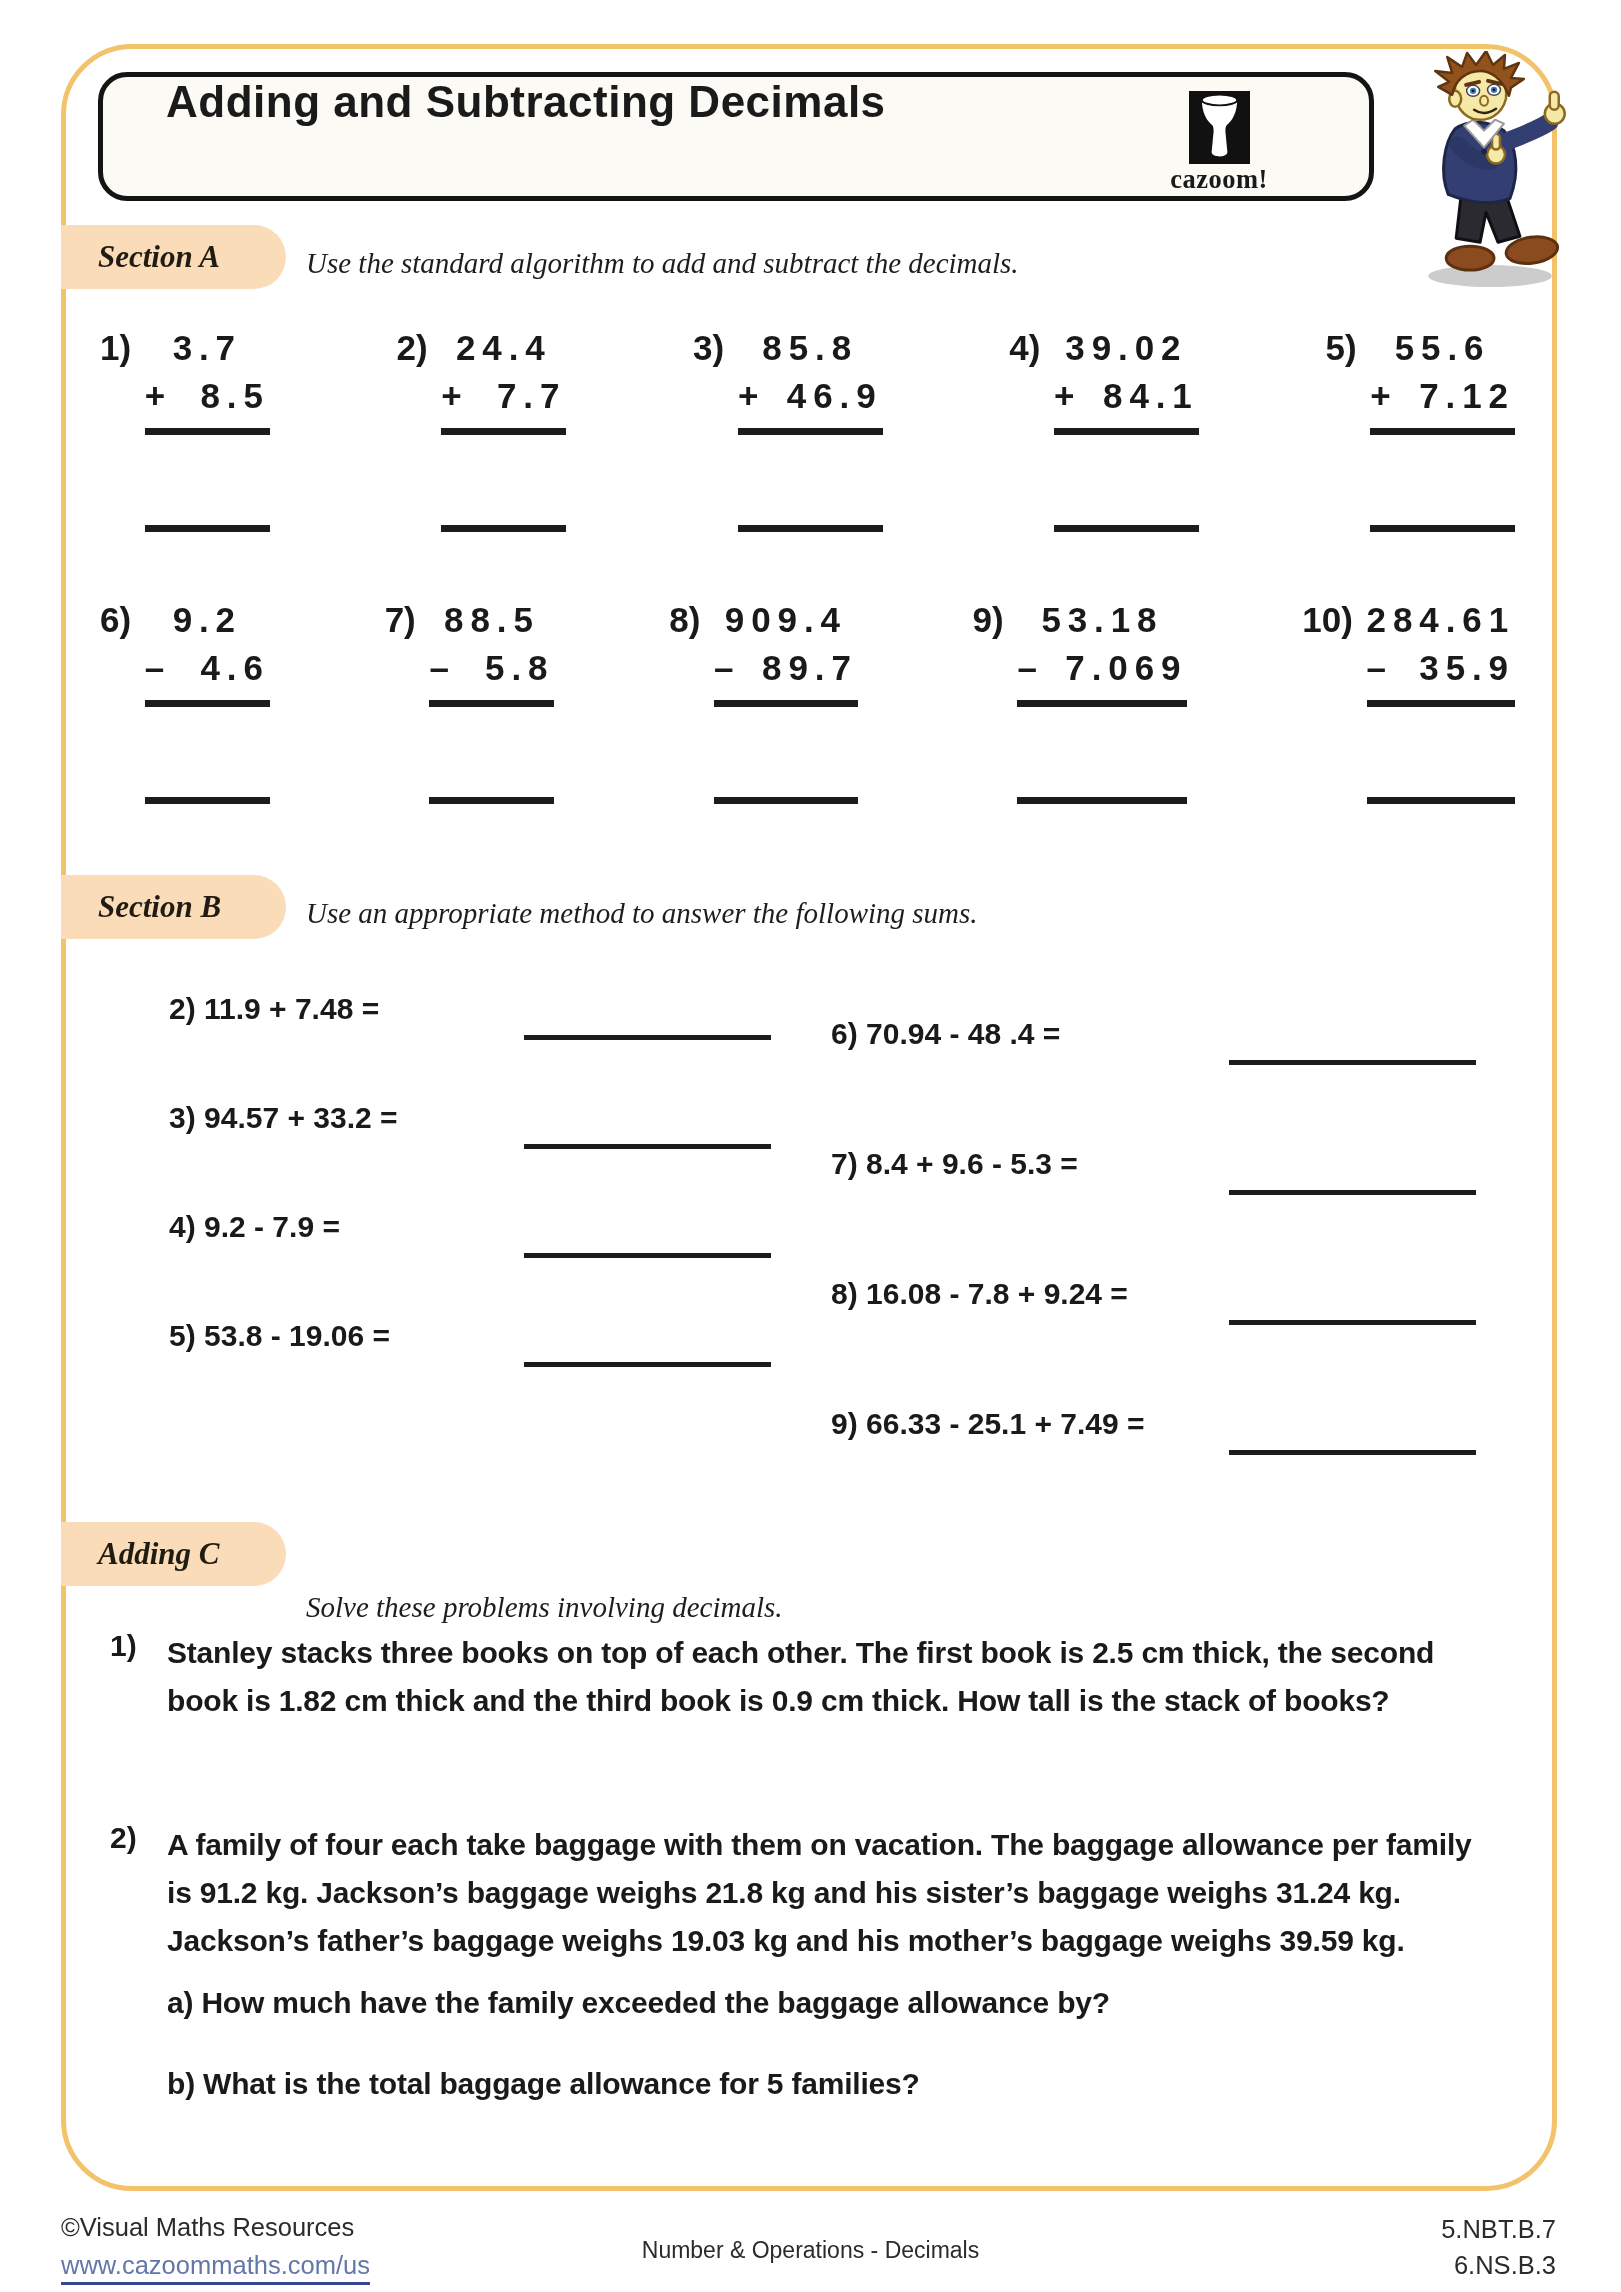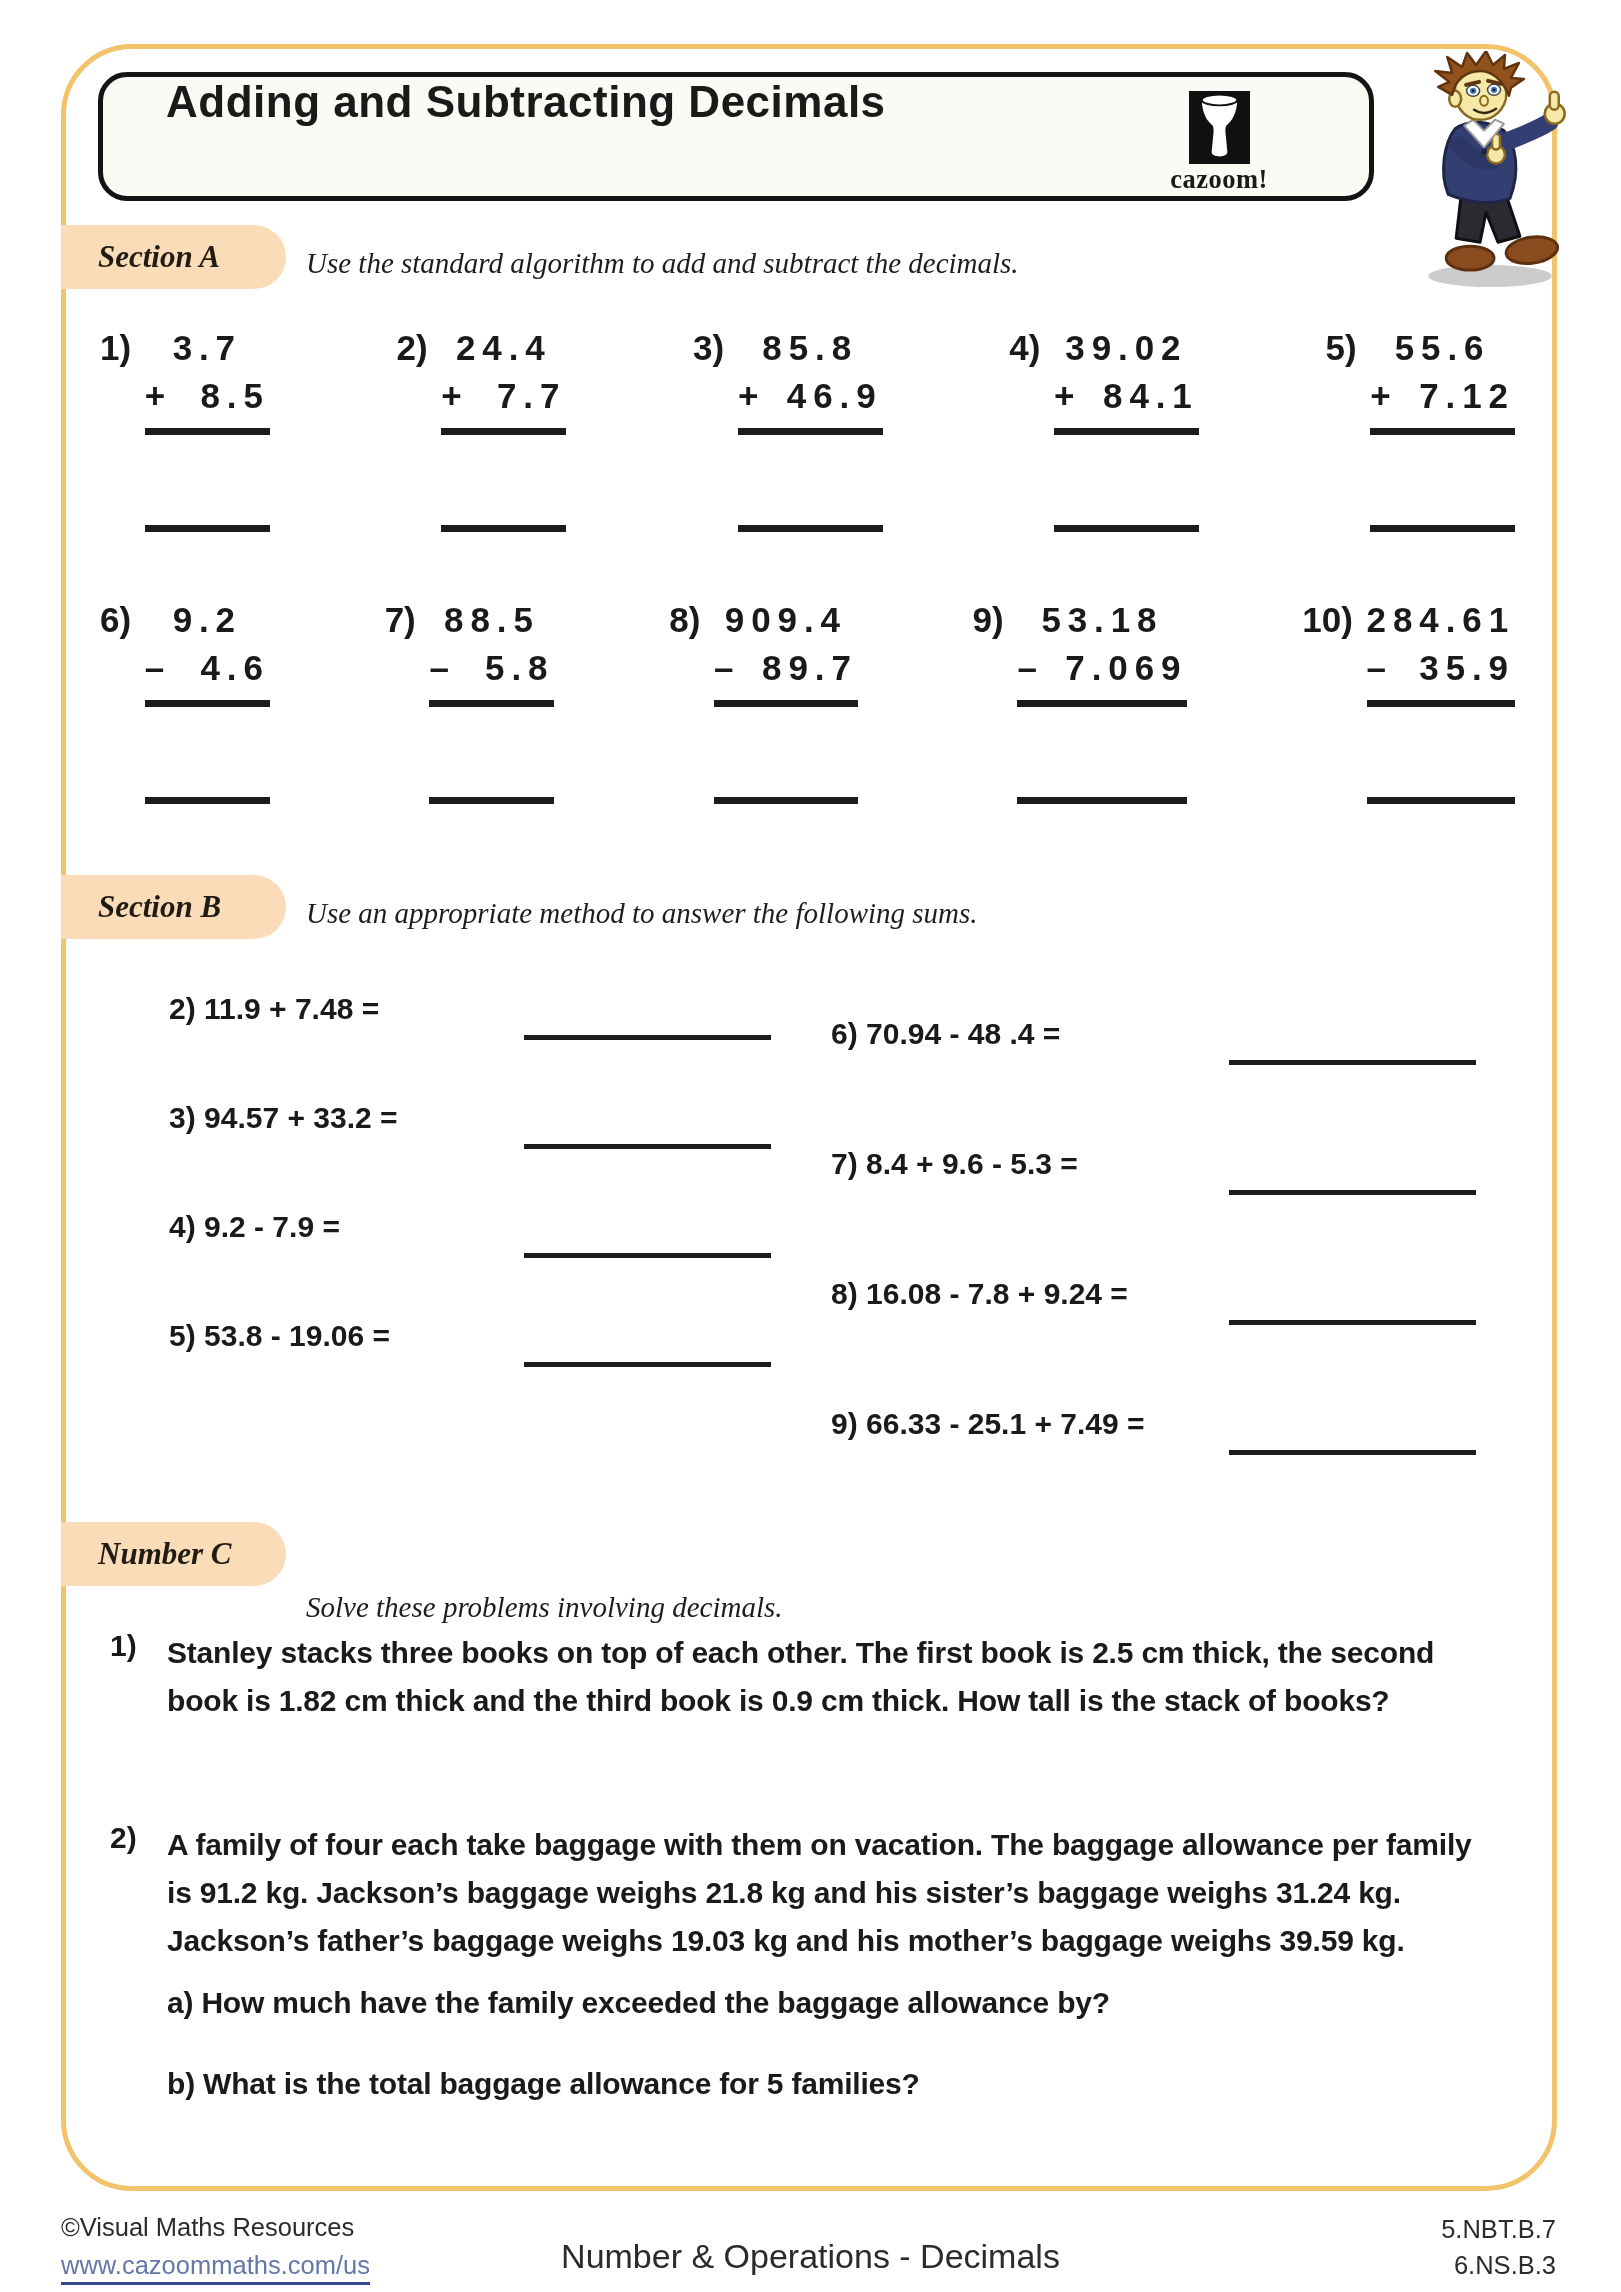--- a/index.html
+++ b/index.html
@@ -63,21 +63,21 @@
   
   .sc-prob{position:absolute;left:110px;width:1392px;display:flex;z-index:2;}
   .sc-numlbl{width:57px;flex:none;font-size:30px;font-weight:bold;}
   .sc-text{font-size:30px;font-weight:bold;line-height:48px;letter-spacing:-0.2px;}
   .sc-part-a{margin-top:13.7px;}
   .sc-part-b{margin-top:33px;}
 
   
   .footer-left{position:absolute;left:61px;top:2213px;font-size:25.5px;color:#2b2b2b;z-index:2;}
   .footer-url{display:inline-block;margin-top:8.8px;color:#6377A8;border-bottom:3.9px solid #33488E;padding-bottom:2px;cursor:pointer;}
-  .footer-center{position:absolute;left:0;right:0;top:2237px;text-align:center;font-size:34px;color:#2b2b2b;z-index:2;}
+  .footer-center{position:absolute;left:0;right:0;top:2237px;text-align:center;font-size:23px;color:#2b2b2b;z-index:2;}
   .footer-right{position:absolute;right:65px;top:2211px;text-align:right;font-size:25.5px;line-height:36px;color:#2b2b2b;z-index:2;}
 </style>
 </head>
 <body>
 
 <div class="frame"></div>
 
 <div class="title-box">
   <div class="title">Adding and Subtracting Decimals</div>
   <div class="logo">
@@ -278,21 +278,21 @@
     <div class="sb-eq">8)  16.08 - 7.8 + 9.24 =</div>
     <div class="sb-line"></div>
   </div>
   <div class="sb-row">
     <div class="sb-eq">9)  66.33 - 25.1 + 7.49 =</div>
     <div class="sb-line"></div>
   </div>
 </div>
 
 <div class="badge" style="top:1522px;">
-  <span>Number C</span>
+  <span>Adding C</span>
 </div>
 <div class="instruction" style="top:1544px;margin-top:47px;">Solve these problems involving decimals.</div>
 
 <div class="sc-prob" style="top:1629px;">
   <div class="sc-numlbl">1)</div>
   <div class="sc-text">Stanley stacks three books on top of each other. The first book is 2.5 cm thick, the second book is 1.82 cm thick and the third book is 0.9 cm thick. How tall is the stack of books?</div>
 </div>
 
 <div class="sc-prob" style="top:1821px;">
   <div class="sc-numlbl">2)</div>

